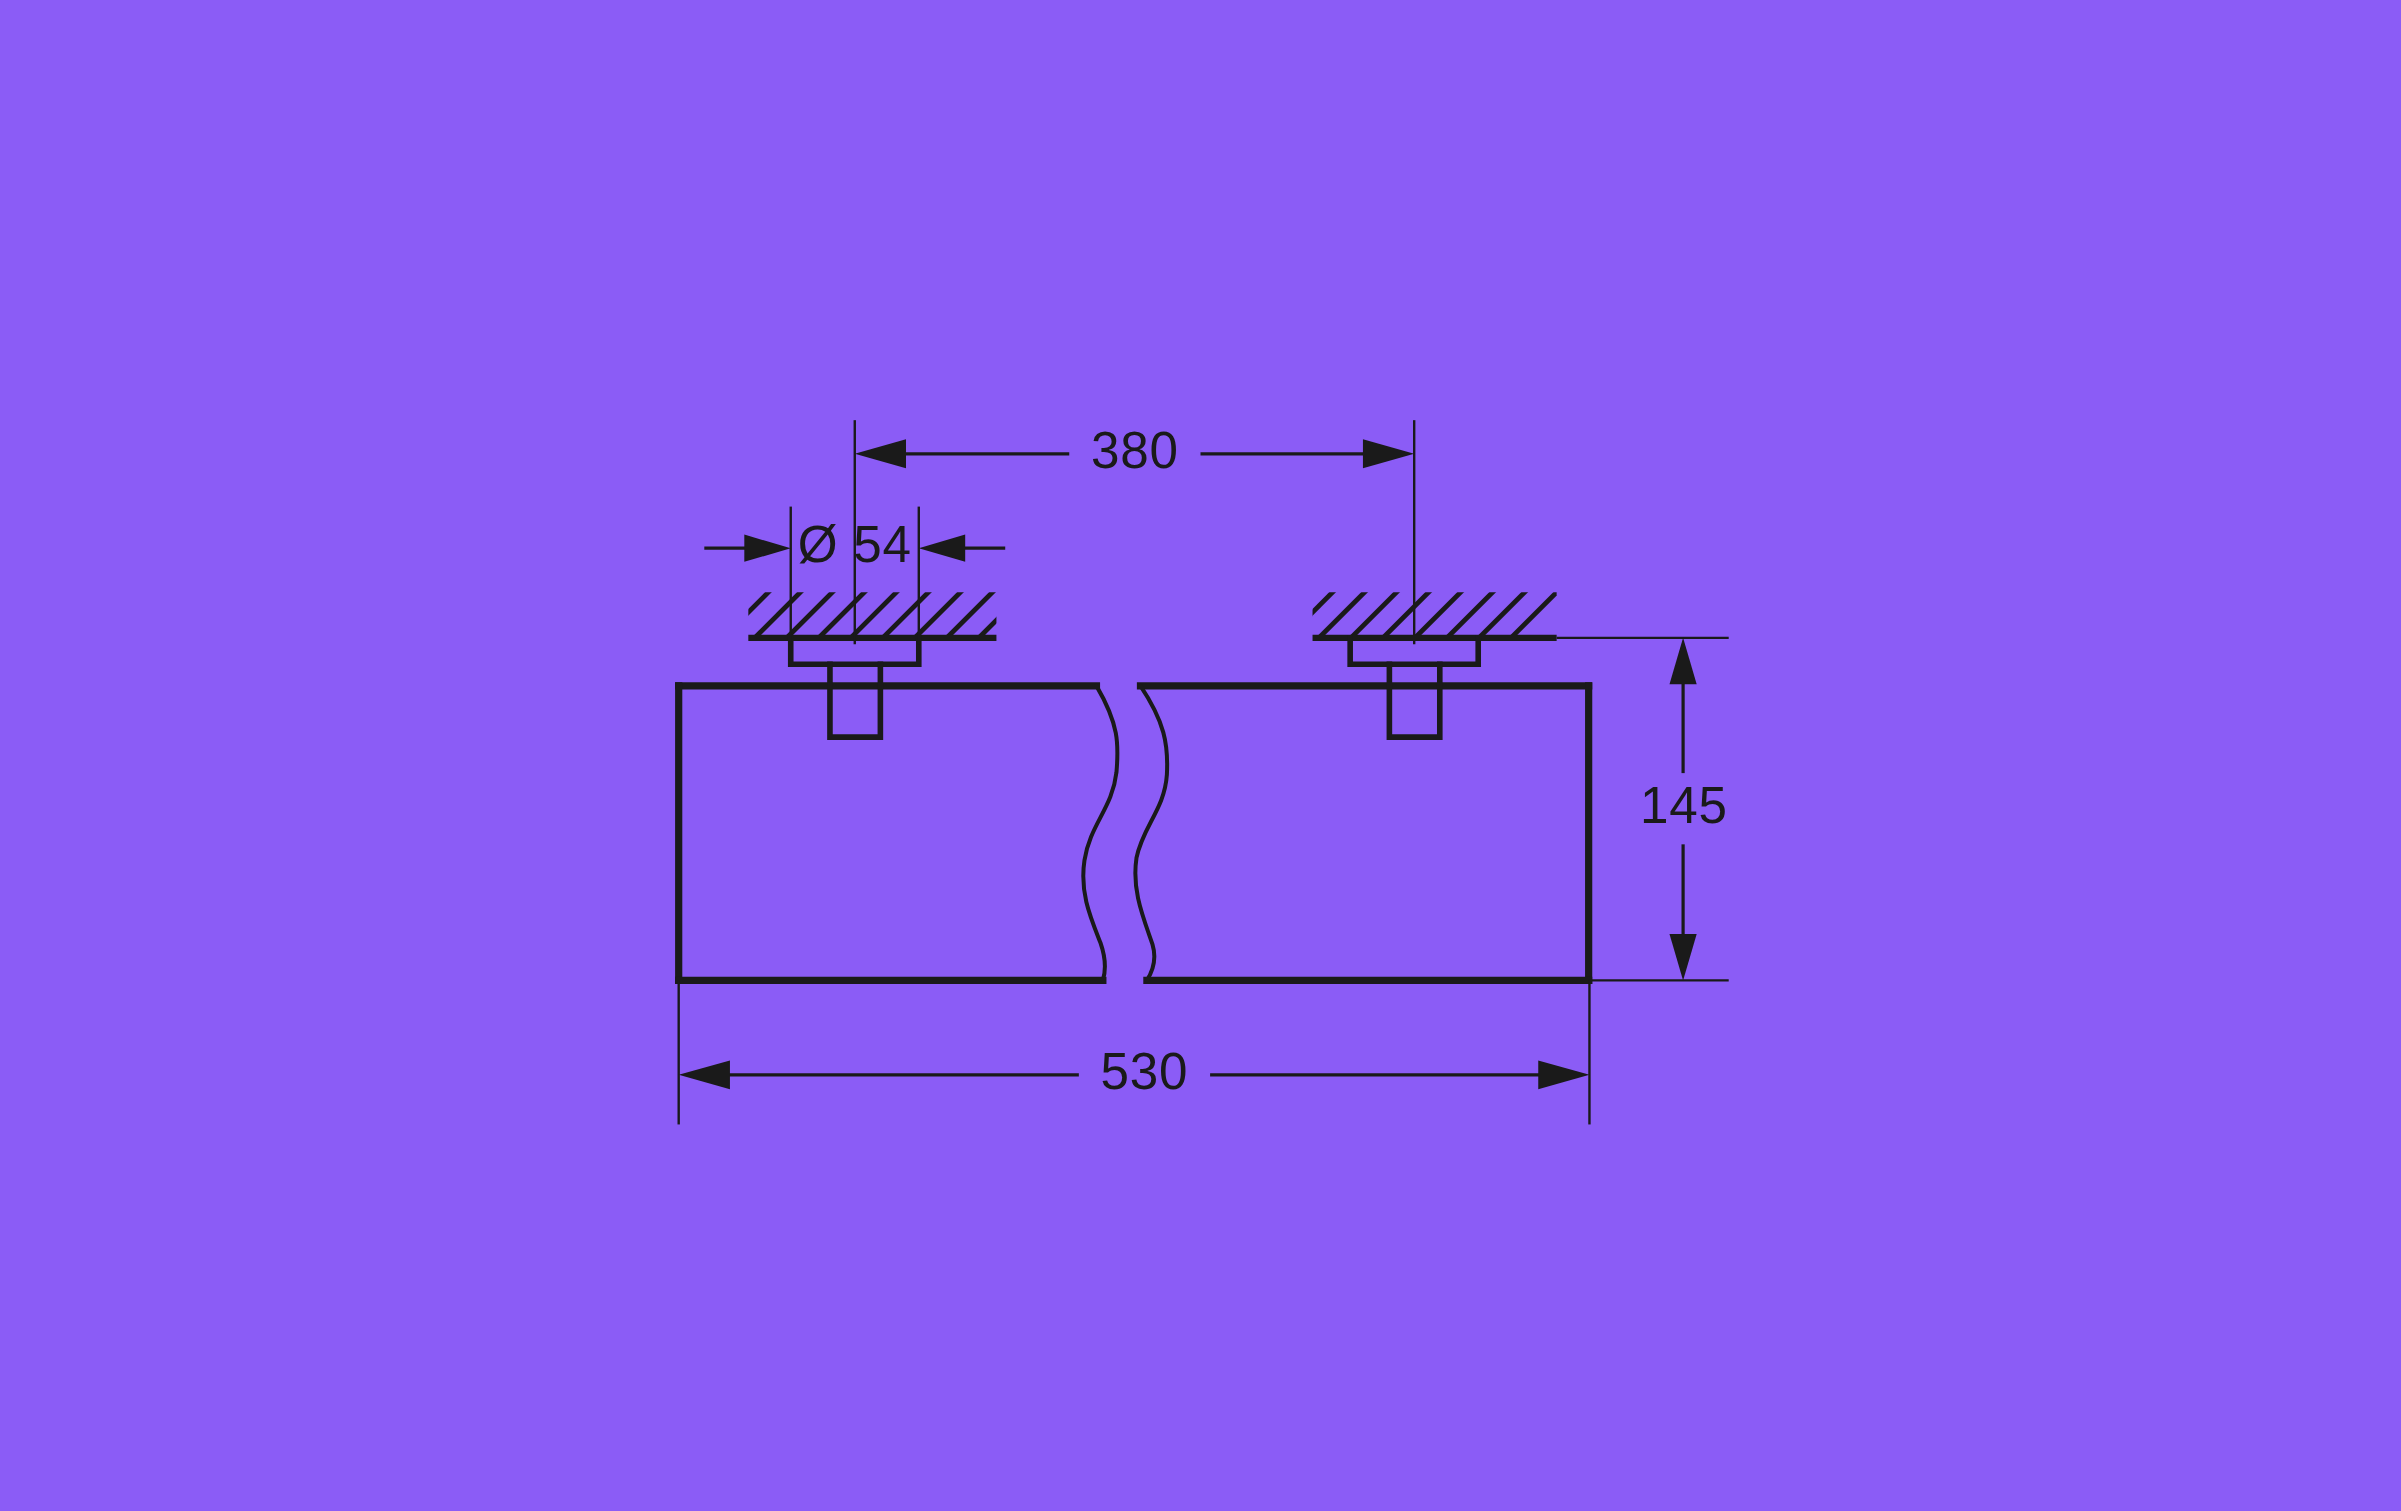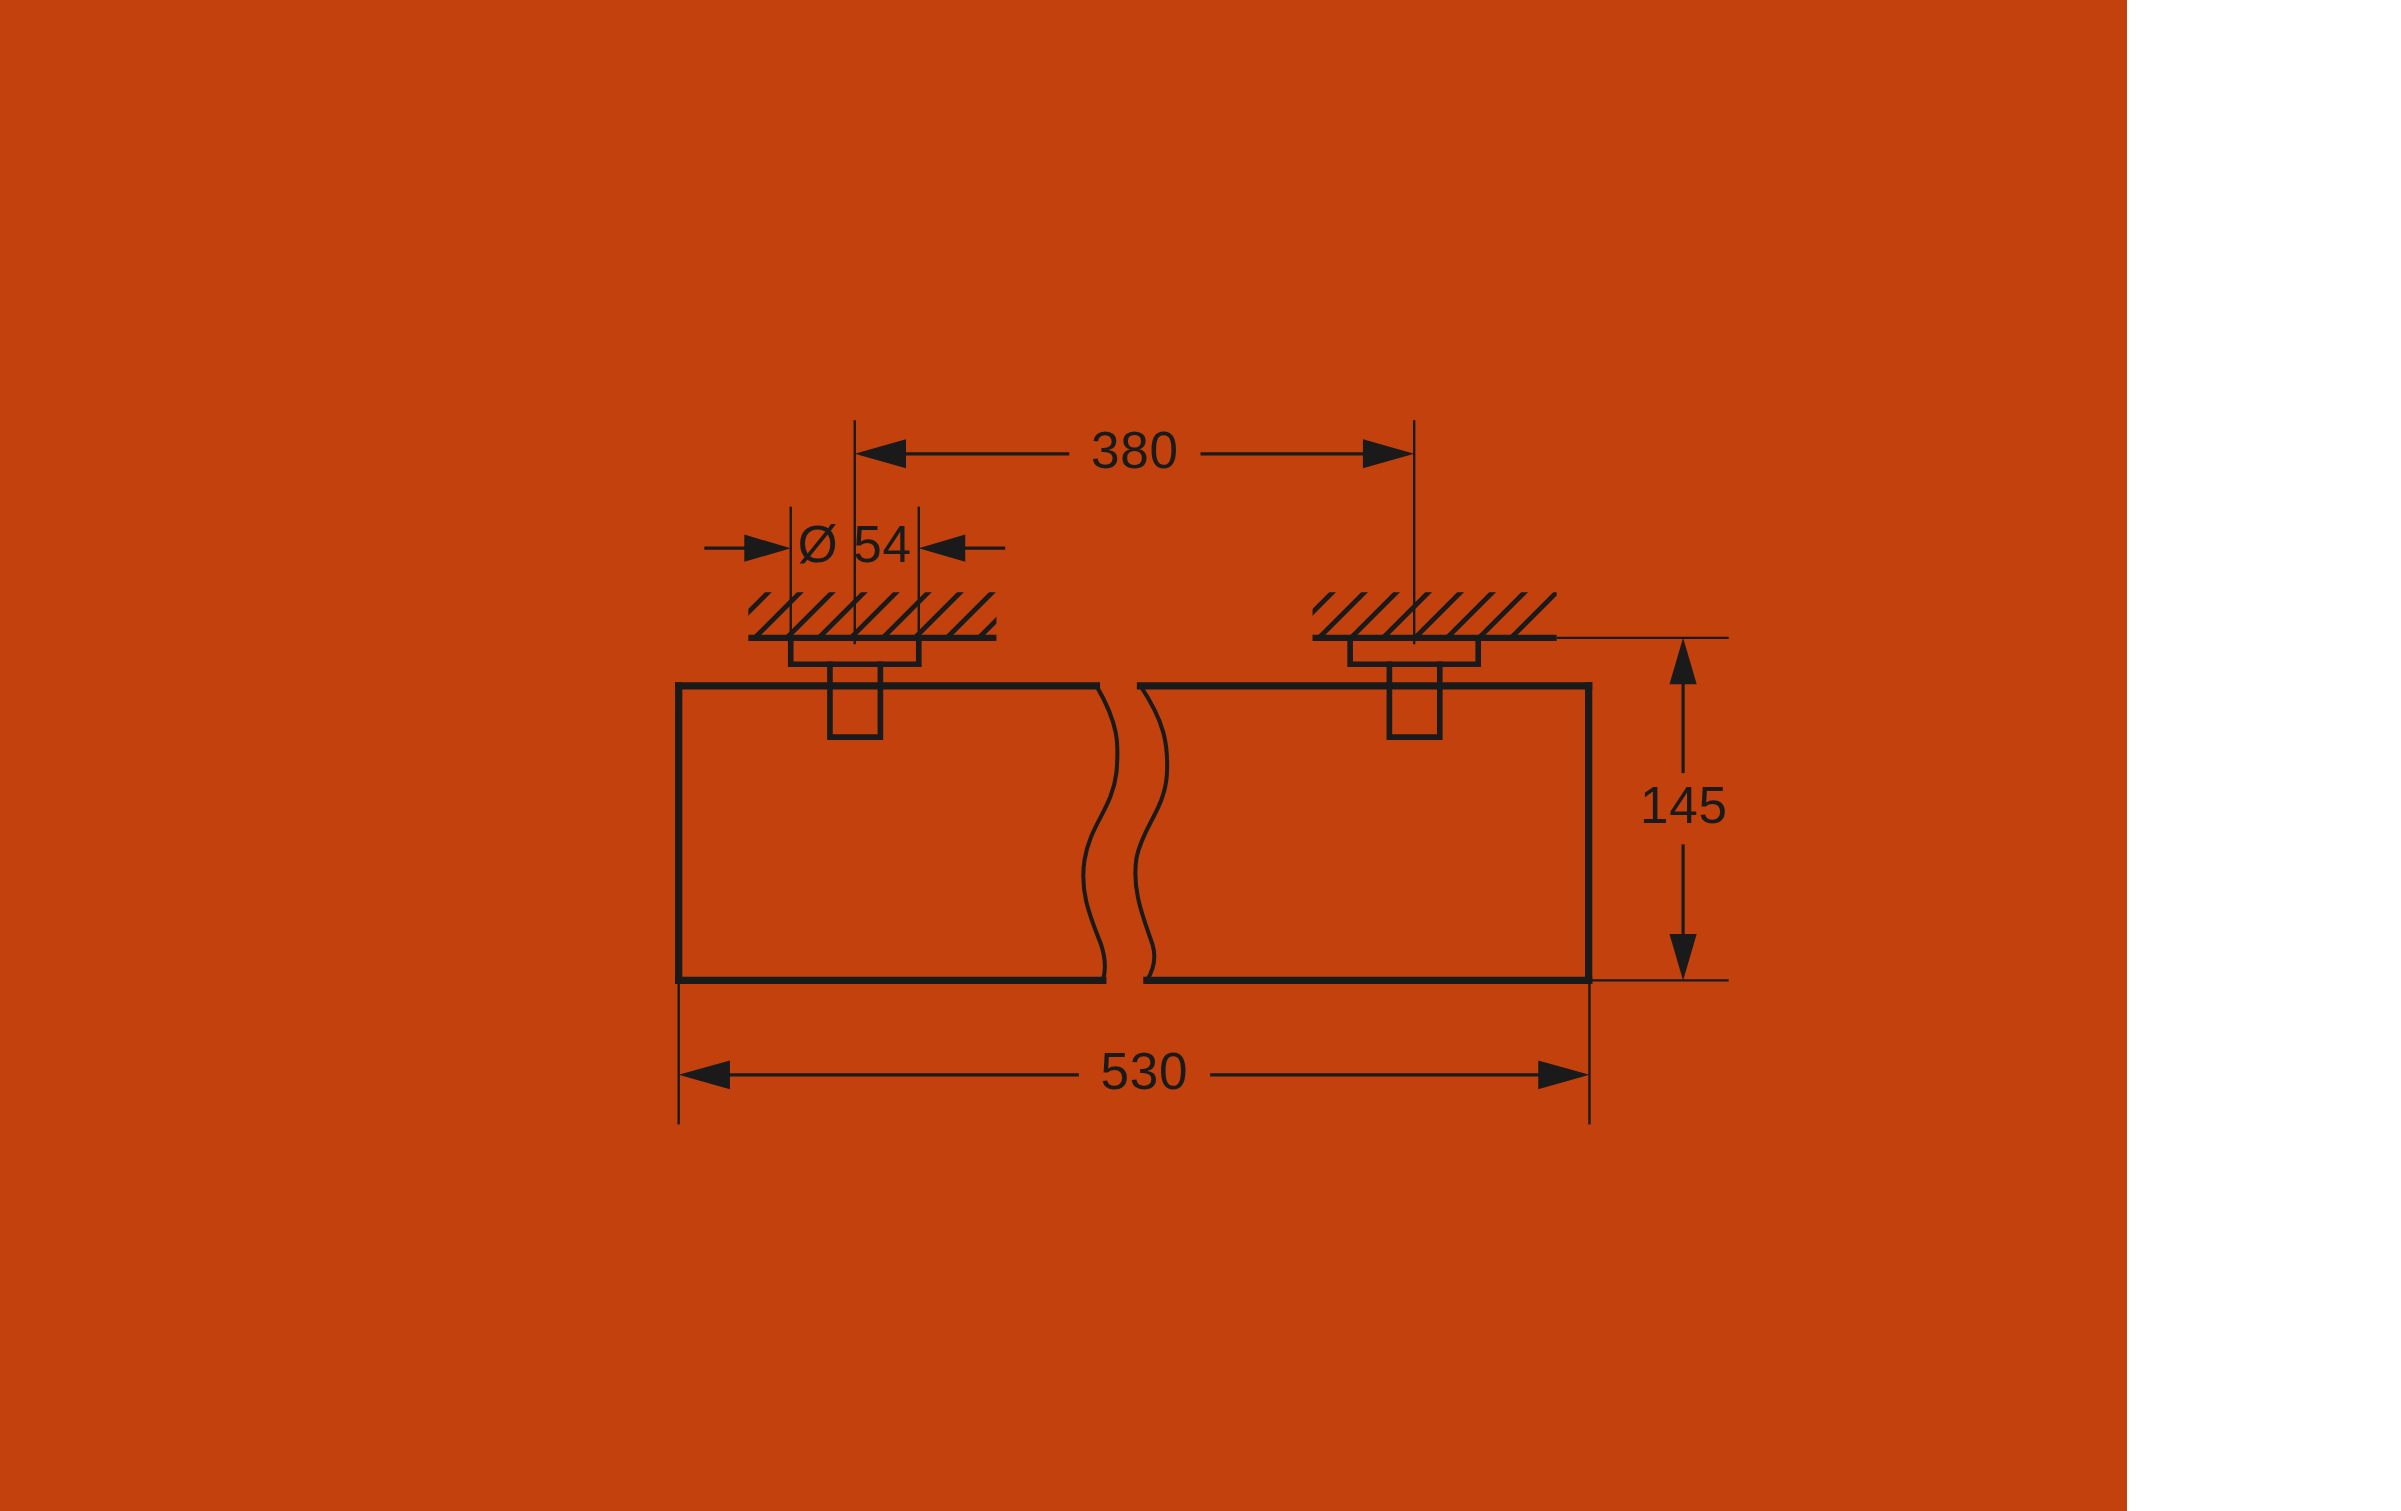--- a/index.html
+++ b/index.html
@@ -8,23 +8,23 @@
     background: #ffffff;
   }
   body {
     width: 2401px;
     height: 1511px;
     font-family: "Liberation Sans", sans-serif;
     overflow: hidden;
   }
   #drawing-root {
     position: relative;
-    width: 2127px;
+    width: 2401px;
     height: 1511px;
-    background: #c2410c;
+    background: #8b5cf6;
   }
   svg#technical-drawing {
     display: block;
     width: 2401px;
     height: 1511px;
   }
   .obj-line {
     stroke: #1a1a1a;
     stroke-width: 9;
     fill: none;

